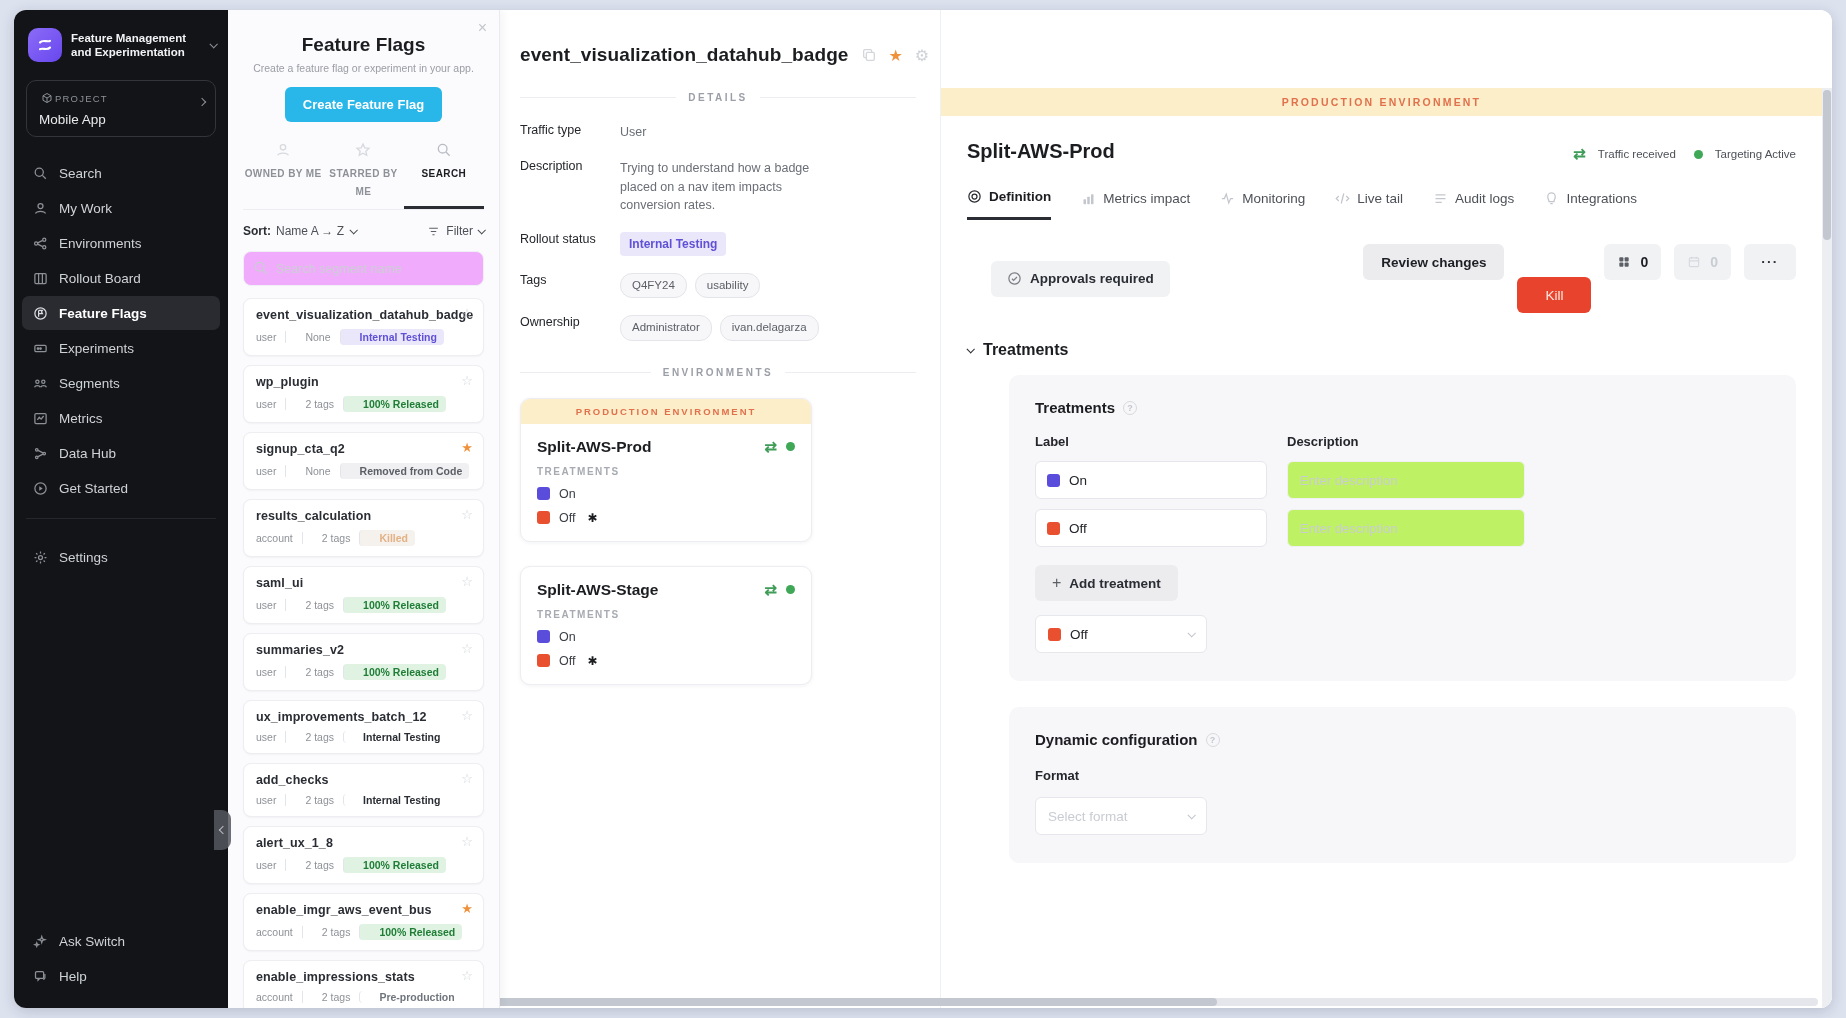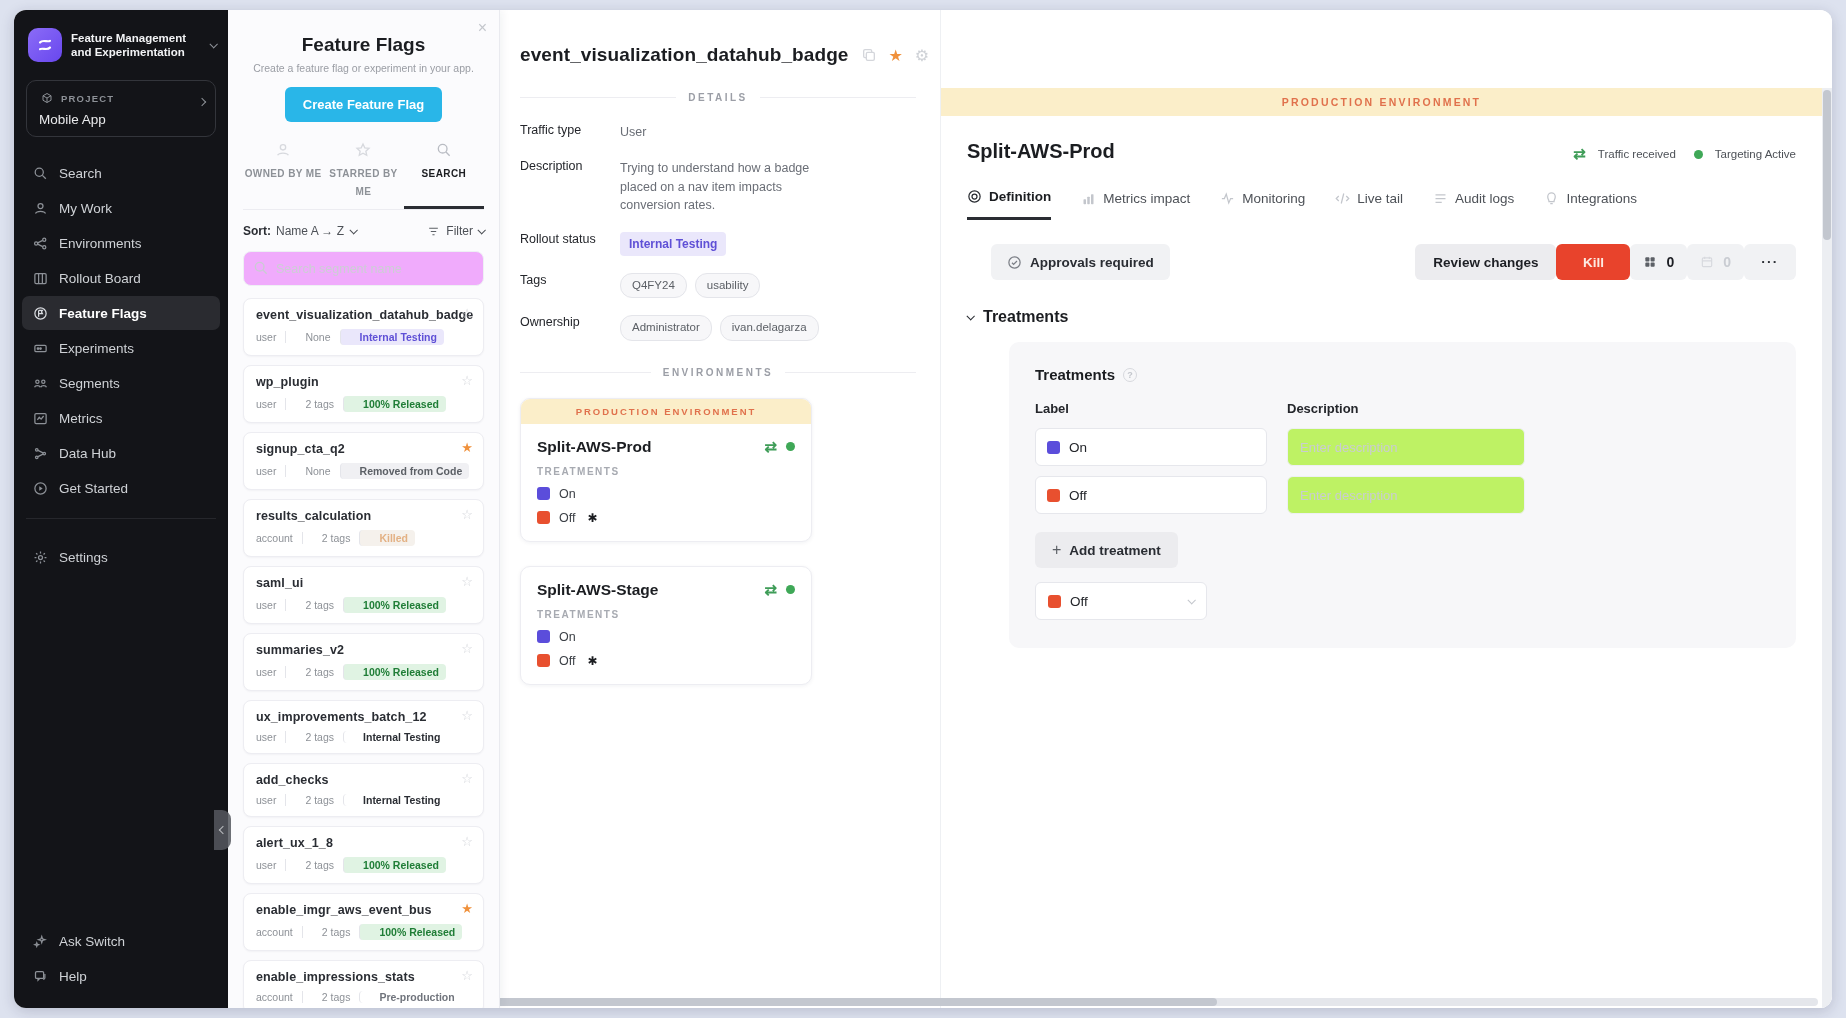--- a/index.html
+++ b/index.html
@@ -37,21 +37,21 @@
     display:flex; align-items:center; justify-content:center;
   }
   .logo-text { color:#f2f3f5; font-size:11.5px; font-weight:700; line-height:1.25; }
   .logo-chev { margin-left:auto; color:#8d9197; }
   .project-box {
     margin:6px 12px 10px 12px;
     border:1px solid #33353b; border-radius:10px;
     padding:9px 12px;
     position:relative;
   }
-  .project-label { display:flex; align-items:center; gap:6px; font-size:9.5px; letter-spacing:1.2px; color:#8d9197; font-weight:700; }
+  .project-label { display:flex; align-items:center; gap:0; font-size:9.5px; letter-spacing:1.2px; color:#8d9197; font-weight:400; }
   .project-name { margin-top:6px; font-size:13.5px; color:#e8e9eb; }
   .project-chev { position:absolute; right:10px; top:18px; color:#8d9197; }
   .nav { padding:8px 8px 0 8px; }
   .nav-item {
     display:flex; align-items:center; gap:11px;
     padding:9px 10px; margin:1px 0;
     border-radius:7px;
     color:#cfd2d6; cursor:pointer;
   }
   .nav-item[data-active="true"] { background:#2a2b30; color:#ffffff; font-weight:700; }
@@ -174,23 +174,23 @@
   .mp-status { margin-left:auto; display:flex; align-items:center; gap:18px; font-size:11.5px; color:#4d5157; margin-top:5px; }
   .status-item { display:flex; align-items:center; gap:12px; }
   .mp-tabs { display:flex; gap:30px; margin-top:26px; }
   .mp-tab { display:flex; align-items:center; gap:7px; font-size:13.5px; color:#4d5157; padding-bottom:13px; cursor:pointer; }
   .mp-tab .tico { width:15px; height:15px; color:#c3c6cc; display:inline-flex; }
   .mp-tab[data-active="true"] { color:#1b1d21; font-weight:700; border-bottom:3px solid #2a2d33; }
   .mp-tab[data-active="true"] .tico { color:#2a2d33; }
   .actions-row { display:flex; align-items:center; margin-top:24px;padding-left:24px; }
   .btn { display:inline-flex; align-items:center; justify-content:center; gap:8px; height:36px; border:none; border-radius:6px; font-family:inherit; font-size:13.5px; font-weight:600; cursor:pointer; }
   .btn-approvals { background:#f1f2f4; color:#2a2d33; padding:0 16px; }
-  .actions-right { margin-left:auto; display:flex; align-items:flex-start; }
+  .actions-right { margin-left:auto; display:flex; align-items:flex-start; gap:13px; }
   .btn-review { background:#ececef; color:#1d1f24; padding:0 18px; font-weight:700; }
-  .btn-kill { background:#e8432c; color:#fdeae2; width:74px; font-weight:700; }
+  .btn-kill { background:#e8432c; color:#fdeae2; width:74px; font-weight:400;margin-top:33px; }
   .btn-counter { background:#f1f2f4; color:#1d1f24; padding:0 13px; font-weight:700; font-size:14px; }
   .btn-counter .cico { width:15px; height:15px; color:#5c6066; display:inline-flex; }
   .btn-counter.faded { color:#c9ccd2; }
   .btn-counter.faded .cico { color:#d7d9de; }
   .btn-more { background:#f1f2f4; color:#2a2d33; width:52px; font-weight:700; letter-spacing:2px; padding-bottom:8px; }
   .section-head { display:flex; align-items:center; gap:10px; margin-top:28px; font-size:16px; font-weight:700; color:#1b1d21; cursor:pointer; }
   .section-head .chev { color:#2a2d33; }
   .big-card { background:#f7f7f9; border-radius:10px; margin:16px 0 0 42px; padding:24px 26px 28px 26px; }
   .card-title { display:flex; align-items:center; gap:8px; font-size:15px; font-weight:700; color:#1b1d21; }
   .info-ic { width:14px; height:14px; border:1.4px solid #d7d9de; border-radius:50%; color:#c3c6cc; font-size:9px; font-weight:700; display:inline-flex; align-items:center; justify-content:center; }
@@ -804,20 +804,31 @@
         </button>
 
 
         <div class="select-box">
           <span class="sq sq-off"></span>
           <span>Off</span>
           <span class="chev"></span>
         </div>
       </div>
 
+      <div class="big-card" style="margin-top:26px;">
+        <div class="card-title">
+          <span>Dynamic configuration</span>
+          <span class="info-ic"></span>
+        </div>
+        <div class="format-label">Format</div>
+        <div class="select-box">
+          <span class="select-placeholder">Select format</span>
+          <span class="chev"></span>
+        </div>
+      </div>
 
     </div>
 
     <div class="vscroll">
         <div class="vthumb"></div>
       </div>
   </div>
 
   <div class="hscroll">
       <div class="hthumb"></div>

